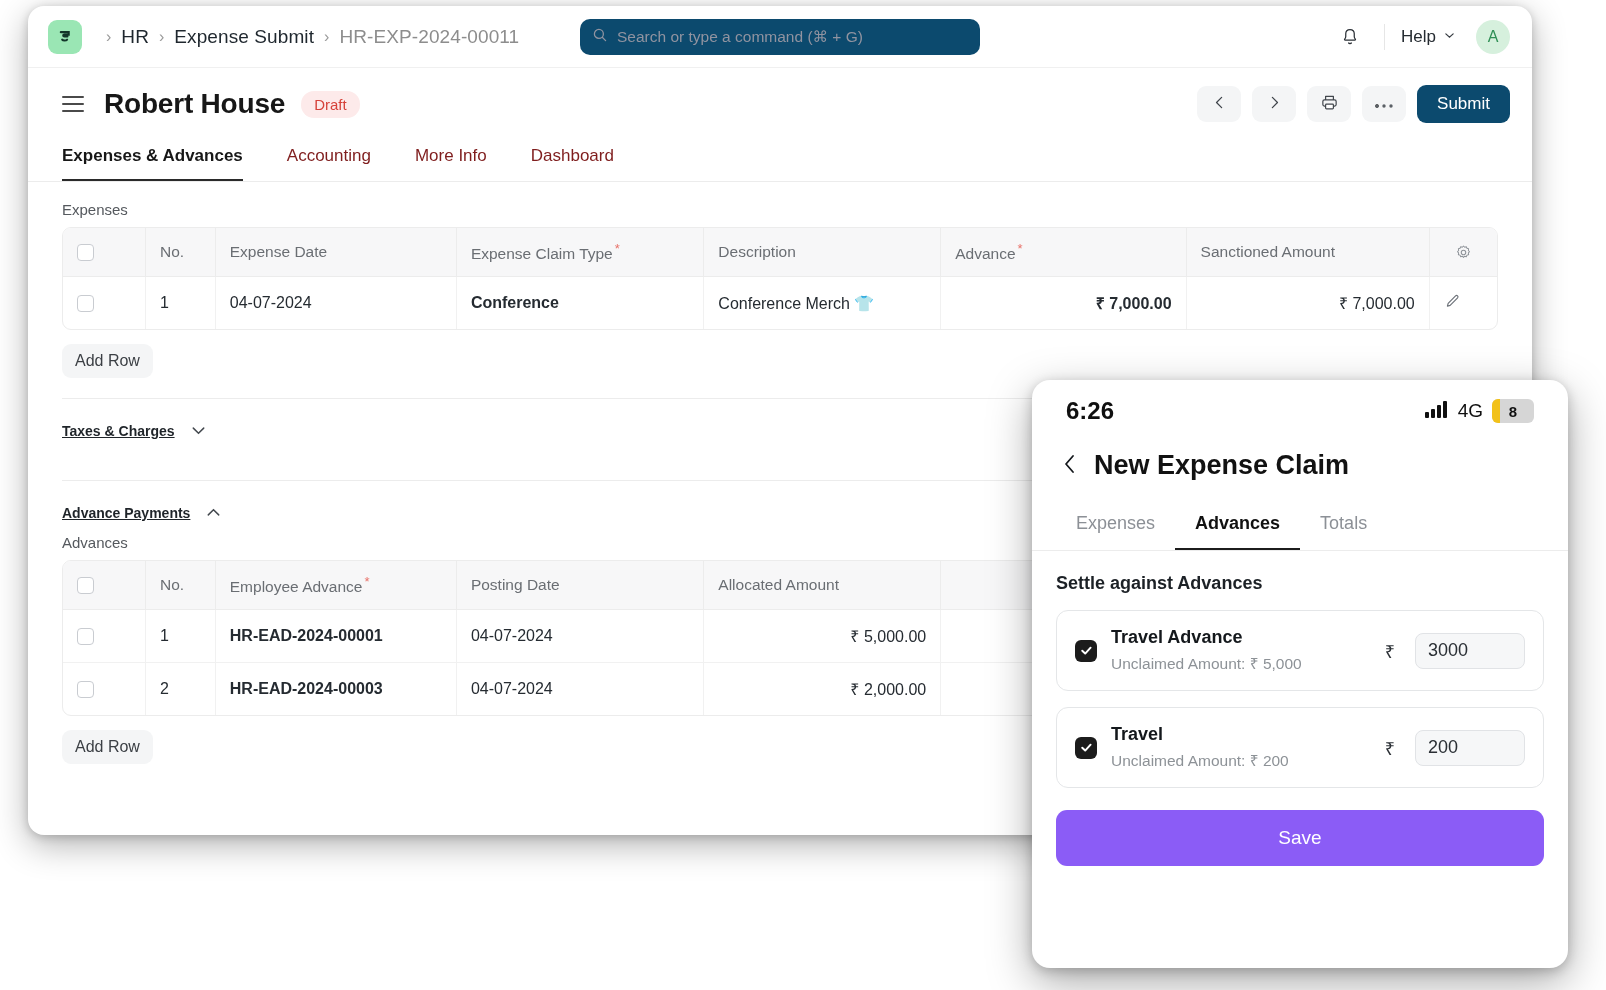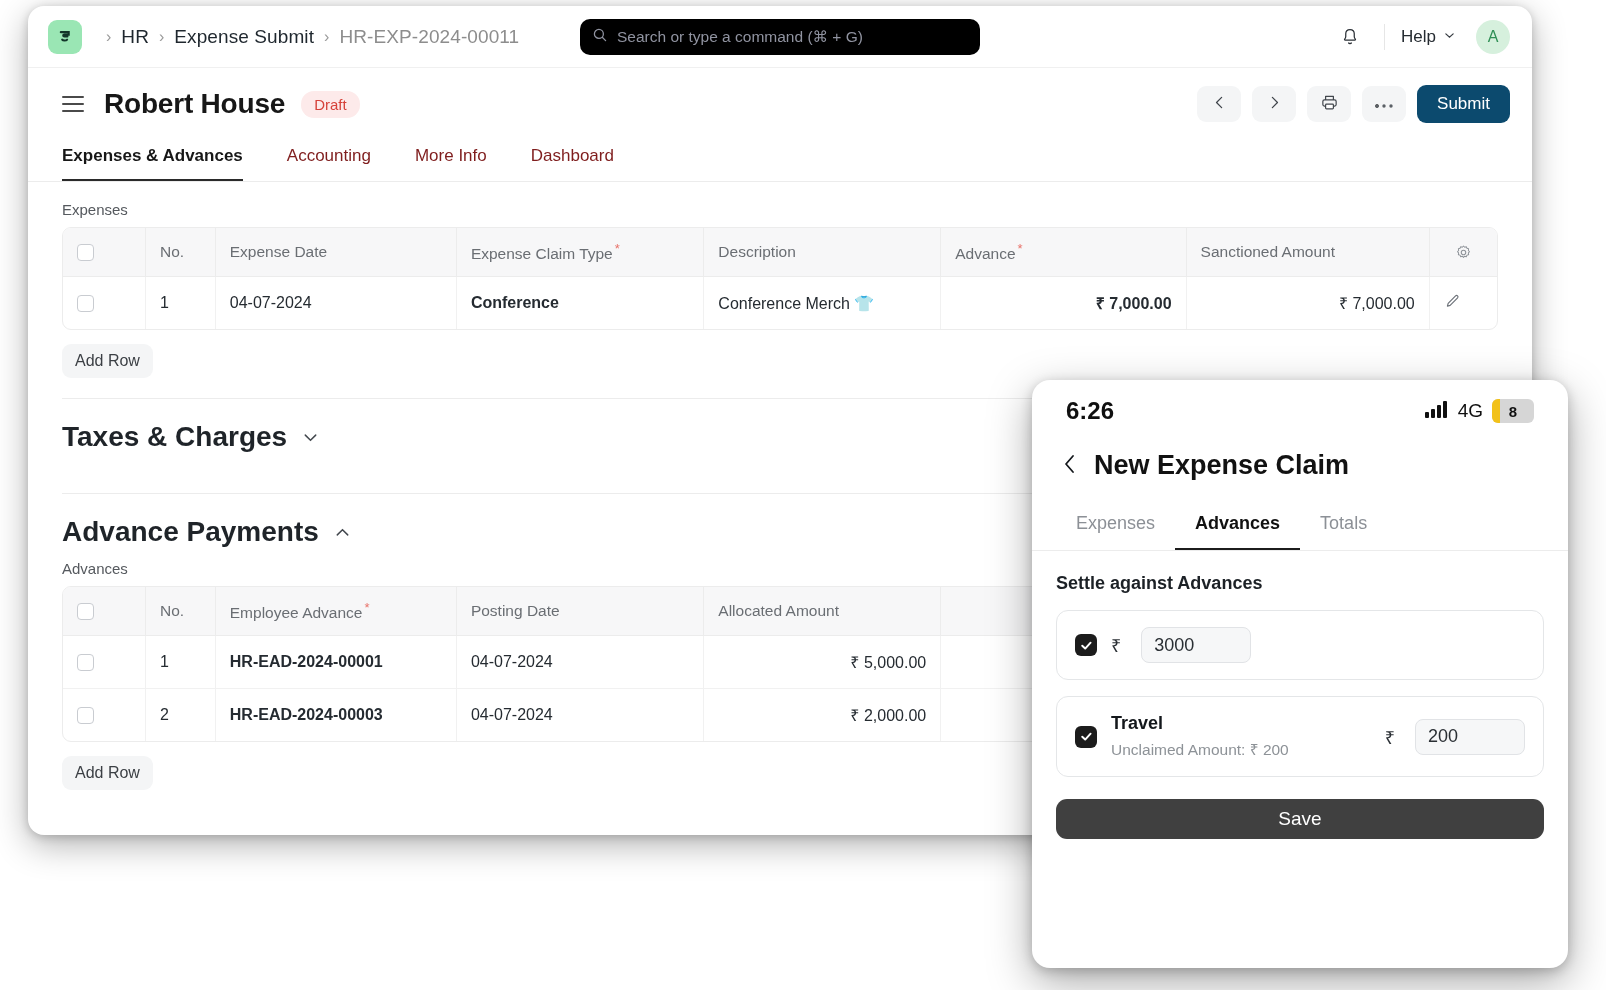--- a/index.html
+++ b/index.html
@@ -38,21 +38,21 @@
   }
   .logo svg { display: block; }
   .crumbs { display: flex; align-items: center; margin-left: 14px; }
   .crumb-sep { color: #9b9b9b; font-size: 16px; margin: 0 10px; line-height: 1; }
   .crumb { font-size: 19px; color: #1f272e; letter-spacing: .1px; }
   .crumb.muted { color: #8d8d8d; }
 
   .search {
     position: absolute; left: 50%; transform: translateX(-50%);
     width: 400px; height: 36px;
-    background: #000000; border-radius: 10px;
+    background: #0c4a6e; border-radius: 10px;
     display: flex; align-items: center; padding: 0 12px; gap: 9px;
   }
   .search-ph { font-size: 15.5px; color: #9093a0; }
   .topright { margin-left: auto; display: flex; align-items: center; gap: 0; }
   .bell { padding: 4px 8px; display: flex; align-items: center; }
   .vdiv { width: 1px; height: 26px; background: #e6e6e6; margin: 0 16px; }
   .help { font-size: 17px; color: #252b31; display: flex; align-items: center; gap: 7px; }
   .avatar {
     width: 34px; height: 34px; border-radius: 50%;
     background: #d6f0dd; color: #2f8f55;
@@ -129,21 +129,21 @@
     display: inline-block; margin: 14px 0 0;
     background: #f4f5f6; color: #3b3f44; font-size: 16px;
     padding: 8px 13px; border-radius: 9px; border: none; cursor: pointer;
     font-family: "Liberation Sans", sans-serif;
   }
   .sectionbar {
     margin-top: 20px; border-top: 1px solid #ececec;
     padding: 22px 0 20px; display: flex; align-items: center; gap: 14px;
     cursor: pointer;
   }
-  .sectionbar h3 { font-size: 28px; color: #1f2429; font-weight: bold; }
+  .sectionbar h3 { font-size: 14px; color: #1f2429; font-weight: bold; text-decoration: underline; }
   .chev { color: #4a4a4a; display: flex; align-items: center; }
   .colsettings { display: flex; align-items: center; justify-content: center; }
 
   
   .mobile {
     position: absolute;
     left: 1032px; top: 380px;
     width: 536px; height: 588px;
     background: #ffffff;
     border-radius: 18px;
@@ -192,21 +192,21 @@
   .acard-sub { font-size: 15.5px; color: #8d9297; margin-top: 4px; }
   .rupee { font-size: 18px; color: #2a2f34; margin-right: 6px; }
   .amt-input {
     width: 110px; height: 36px; border: 1px solid #e1e3e6; border-radius: 8px;
     background: #f6f7f8; font-size: 18px; color: #2a2f34;
     padding: 0 12px; outline: none;
     font-family: "Liberation Sans", sans-serif;
   }
   .savebtn {
     display: block; width: calc(100% - 48px); margin: 22px 24px 0;
-    height: 40px; background: #404040; color: #fff; border: none;
+    height: 56px; background: #8b5cf6; color: #fff; border: none;
     border-radius: 11px; font-size: 19px; cursor: pointer;
     font-family: "Liberation Sans", sans-serif;
   }
 </style>
 </head>
 <body>
 
 <div class="stage">
 
   <div class="desktop">
@@ -477,20 +477,24 @@
 
     <div class="mbody">
       <div class="mlabel">Settle against Advances</div>
 
       <div class="acard">
         <span class="mcb">
           <svg width="13" height="13" viewBox="0 0 14 14" fill="none">
             <path d="M2.4 7.2 L5.6 10.3 L11.4 4.0" stroke="#ffffff" stroke-width="2.1" stroke-linecap="round" stroke-linejoin="round" fill="none"></path>
           </svg>
         </span>
+        <span class="acard-txt">
+          <span class="acard-name" style="display:block;">Travel Advance</span>
+          <span class="acard-sub" style="display:block;">Unclaimed Amount: ₹ 5,000</span>
+        </span>
         <span class="rupee">₹</span>
         <input class="amt-input" value="3000" style="">
       </div>
 
       <div class="acard">
         <span class="mcb">
           <svg width="13" height="13" viewBox="0 0 14 14" fill="none">
             <path d="M2.4 7.2 L5.6 10.3 L11.4 4.0" stroke="#ffffff" stroke-width="2.1" stroke-linecap="round" stroke-linejoin="round" fill="none"></path>
           </svg>
         </span>

